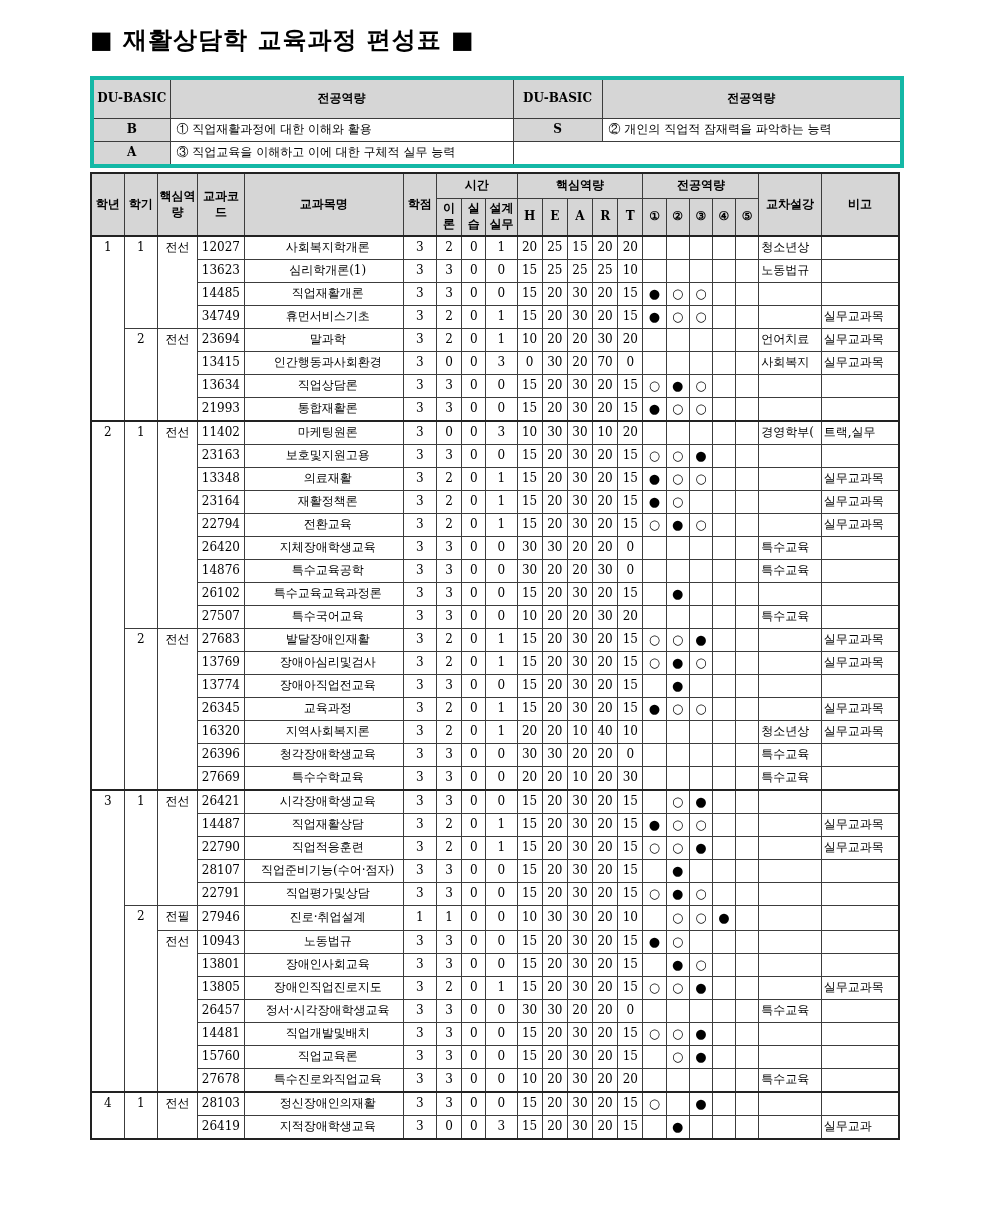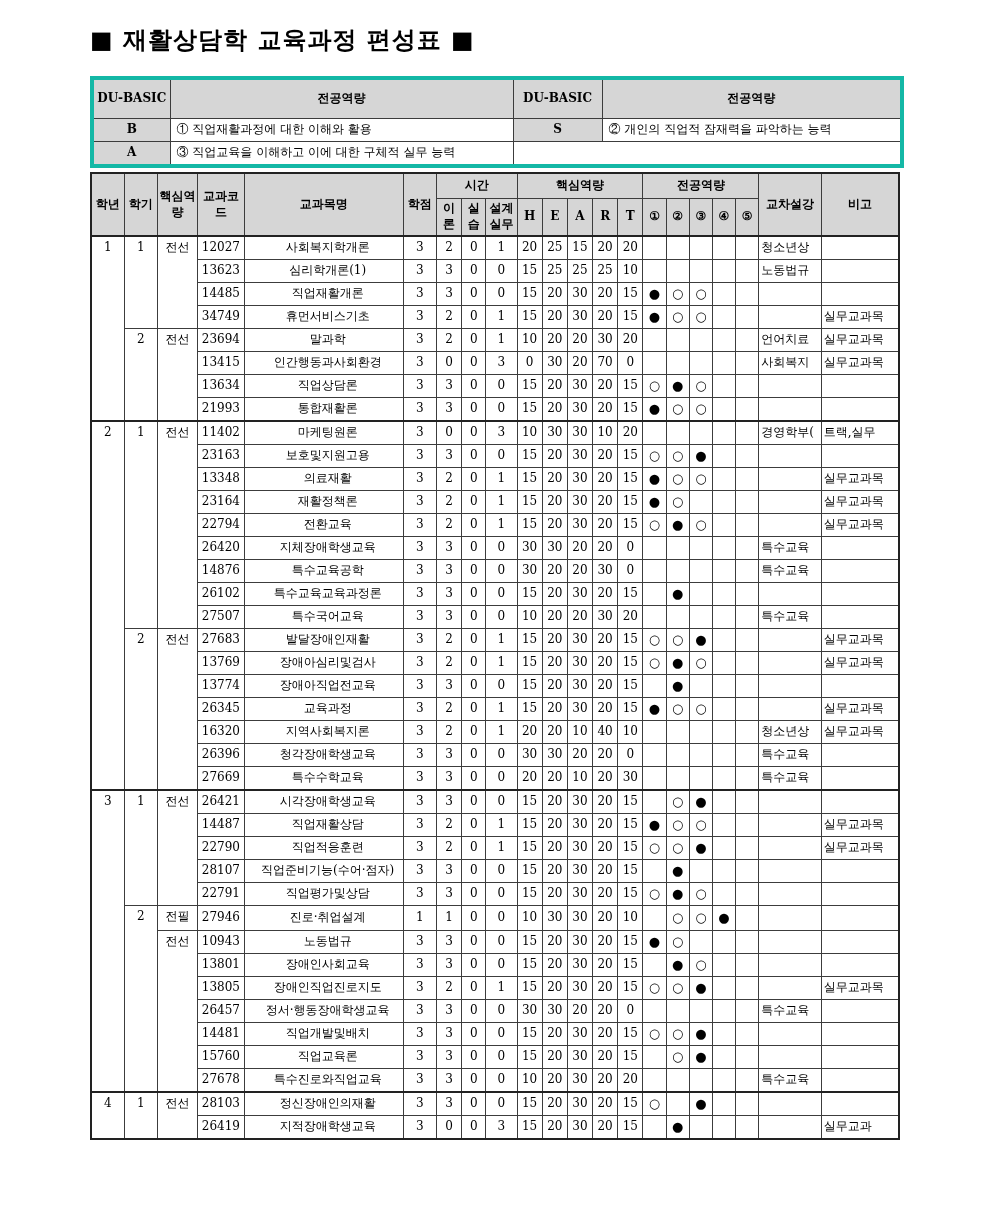--- a/index.html
+++ b/index.html
@@ -802,21 +802,21 @@
           <td class="comp">○</td>
           <td class="comp">○</td>
           <td class="comp">●</td>
           <td class="comp"></td>
           <td class="comp"></td>
           <td class="lft"></td>
           <td class="lft">실무교과목</td>
         </tr>
         <tr>
           <td>26457</td>
-          <td class="name">정서·행동장애학생교육</td>
+          <td class="name">정서·시각장애학생교육</td>
           <td>3</td>
           <td>3</td>
           <td>0</td>
           <td>0</td>
           <td>30</td>
           <td>30</td>
           <td>20</td>
           <td>20</td>
           <td>0</td>
           <td class="comp"></td>

